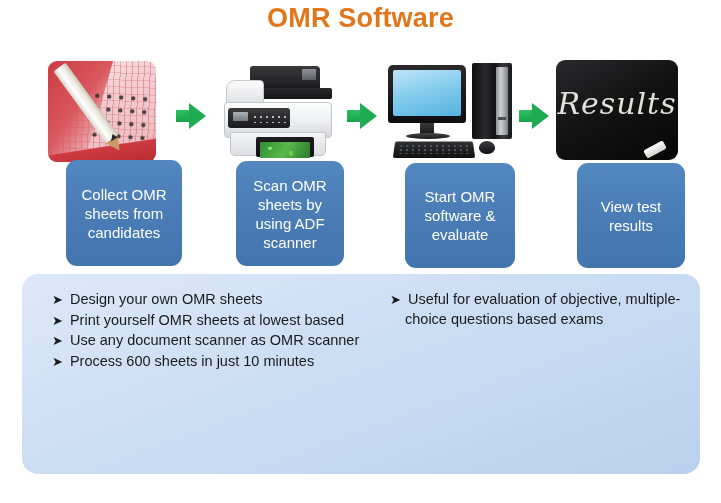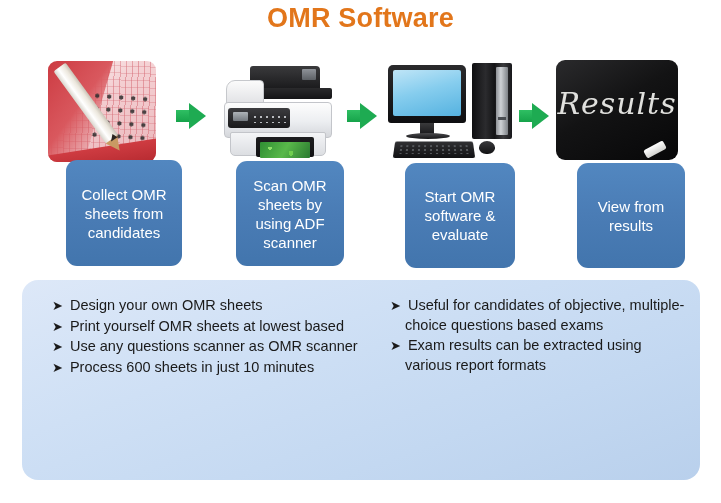--- a/index.html
+++ b/index.html
@@ -272,21 +272,21 @@
     box-sizing: border-box;
   }
   #step-1 { left: 66px;  top: 160px; width: 116px; height: 106px; }
   #step-2 { left: 236px; top: 161px; width: 108px; height: 105px; }
   #step-3 { left: 405px; top: 163px; width: 110px; height: 105px; }
   #step-4 { left: 577px; top: 163px; width: 108px; height: 105px; }
 
   
   #features-panel {
     position: absolute;
-    left: 22px; top: 280px; width: 678px; height: 200px;
+    left: 22px; top: 274px; width: 678px; height: 200px;
     background: linear-gradient(160deg, #dde8f8 0%, #cfe0f5 35%, #c3d8f1 70%, #b9d0ec 100%);
     border-radius: 16px;
   }
   .feature-col {
     position: absolute;
     top: 16px;
     color: #1a1a1a;
     font-size: 14.5px;
     line-height: 19.5px;
   }
@@ -365,29 +365,28 @@
   <div class="step-box" id="step-1">
     <span>Collect OMR sheets from candidates</span>
   </div>
   <div class="step-box" id="step-3">
     <span>Start OMR software &amp; evaluate</span>
   </div>
   <div class="step-box" id="step-2">
     <span>Scan OMR sheets by using ADF scanner</span>
   </div>
   <div class="step-box" id="step-4">
-    <span>View from results</span>
+    <span>View test results</span>
   </div>
 
   <div id="features-panel">
     <div class="feature-col" id="features-left">
         <div class="feature-item"><span class="bullet">➤</span><span> Design your own OMR sheets</span></div>
         <div class="feature-item"><span class="bullet">➤</span><span> Print yourself OMR sheets at lowest based</span></div>
-        <div class="feature-item"><span class="bullet">➤</span><span> Use any questions scanner as OMR scanner</span></div>
+        <div class="feature-item"><span class="bullet">➤</span><span> Use any document scanner as OMR scanner</span></div>
         <div class="feature-item"><span class="bullet">➤</span><span> Process 600 sheets in just 10 minutes</span></div>
       </div>
     <div class="feature-col" id="features-right">
-        <div class="feature-item"><span class="bullet">➤</span><span> Useful for candidates of objective, multiple-choice questions based exams</span></div>
-        <div class="feature-item"><span class="bullet">➤</span><span> Exam results can be extracted using various report formats</span></div>
+        <div class="feature-item"><span class="bullet">➤</span><span> Useful for evaluation of objective, multiple-choice questions based exams</span></div>
       </div>
   </div>
 
 </div>
 
 </body></html>

